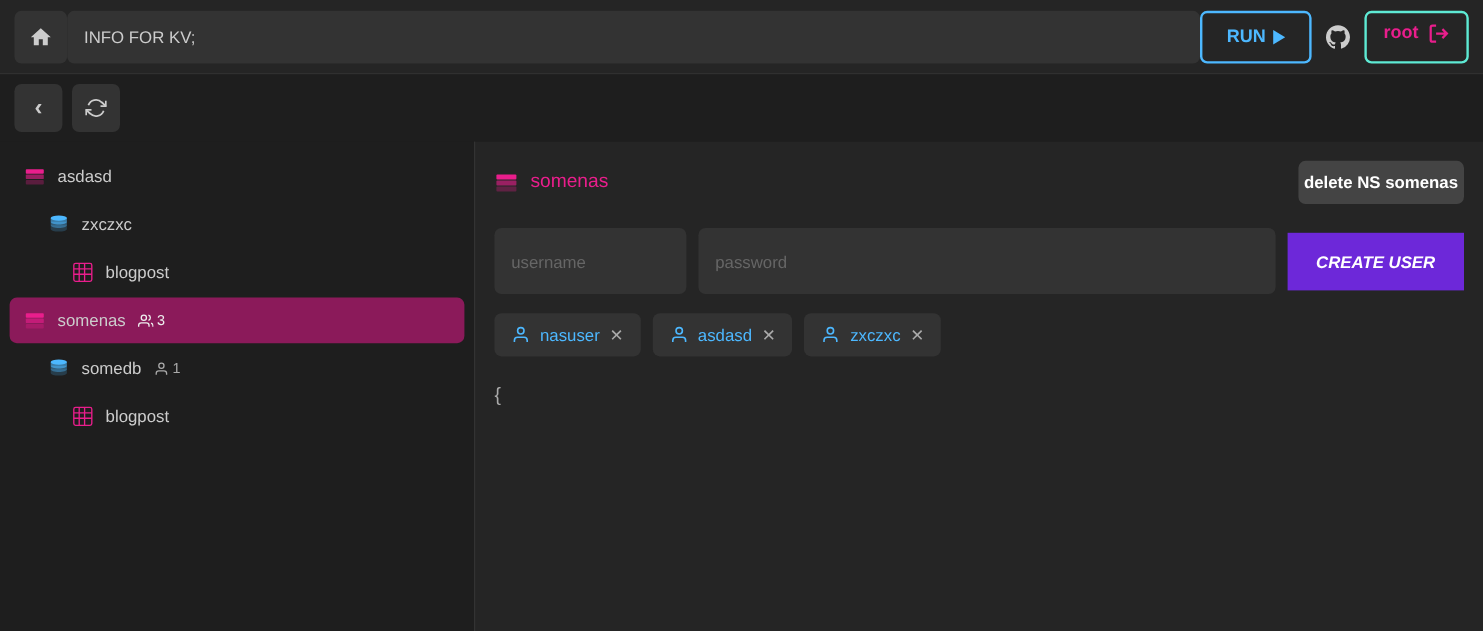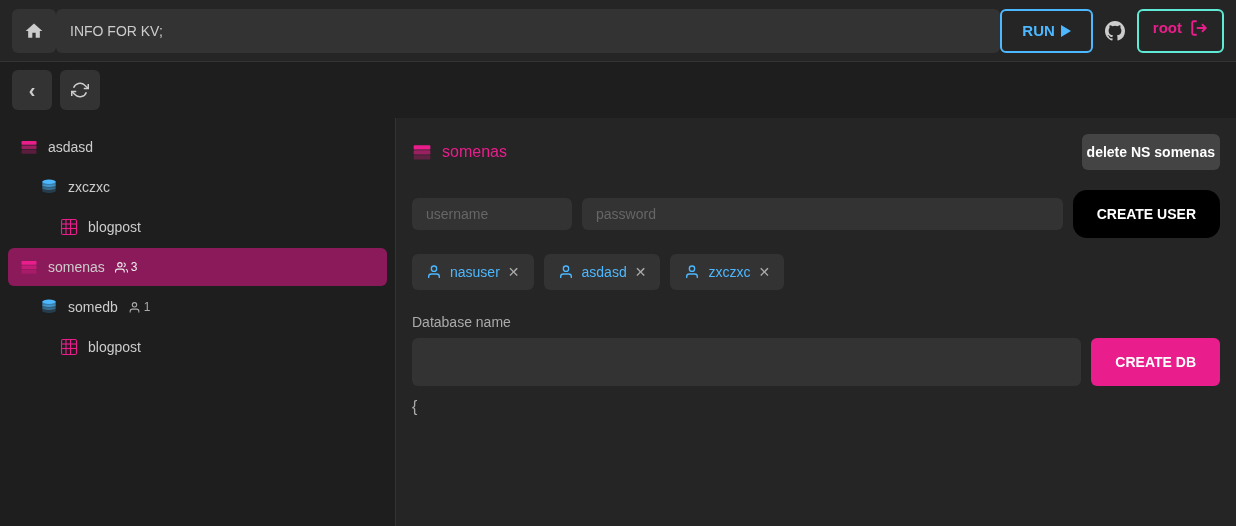--- a/index.html
+++ b/index.html
@@ -238,38 +238,39 @@
       align-items: center;
       margin-bottom: 16px;
     }
     .text-input {
       background: #333;
       border: none;
       border-radius: 6px;
       color: #aaa;
       font-size: 14px;
       padding: 12px 14px;
-      height: 32px;
+      height: 55px;
       outline: none;
     }
     .text-input::placeholder { color: #666; }
     .username-input { width: 160px; }
     .password-input { flex: 1; }
     .create-user-btn {
-      background: #000000;
-      border: none;
-      border-radius: 14px;
+      background: #6d28d9;
+      border: none;
+      border-radius: 0;
       color: #fff;
       font-weight: bold;
       font-size: 14px;
       padding: 0 24px;
       height: 48px;
       cursor: pointer;
       white-space: nowrap;
       flex-shrink: 0;
+      font-style: italic;
     }
 
     
     .user-chips {
       display: flex;
       gap: 10px;
       margin-bottom: 24px;
       flex-wrap: wrap;
     }
     .user-chip {
@@ -507,27 +508,18 @@
       </div>
       <div class="user-chip">
         <svg class="chip-icon" width="16" height="16" viewBox="0 0 24 24" fill="none" stroke="#4db8ff" stroke-width="2">
           <path d="M20 21v-2a4 4 0 0 0-4-4H8a4 4 0 0 0-4 4v2M12 11a4 4 0 1 0 0-8 4 4 0 0 0 0 8z"></path>
         </svg>
         <span>zxczxc</span>
         <button class="chip-close">✕</button>
       </div>
     </div>
 
-    <div class="db-section">
-      <label>Database name</label>
-      <div class="db-create-row">
-        <input class="text-input db-name-input" type="text" placeholder="" style="">
-        <button class="create-db-btn">
-          <span>CREATE DB</span>
-        </button>
-      </div>
-    </div>
 
     <div class="bottom-brace">{</div>
 
   </div>
 
 </div>
 
 </body></html>

